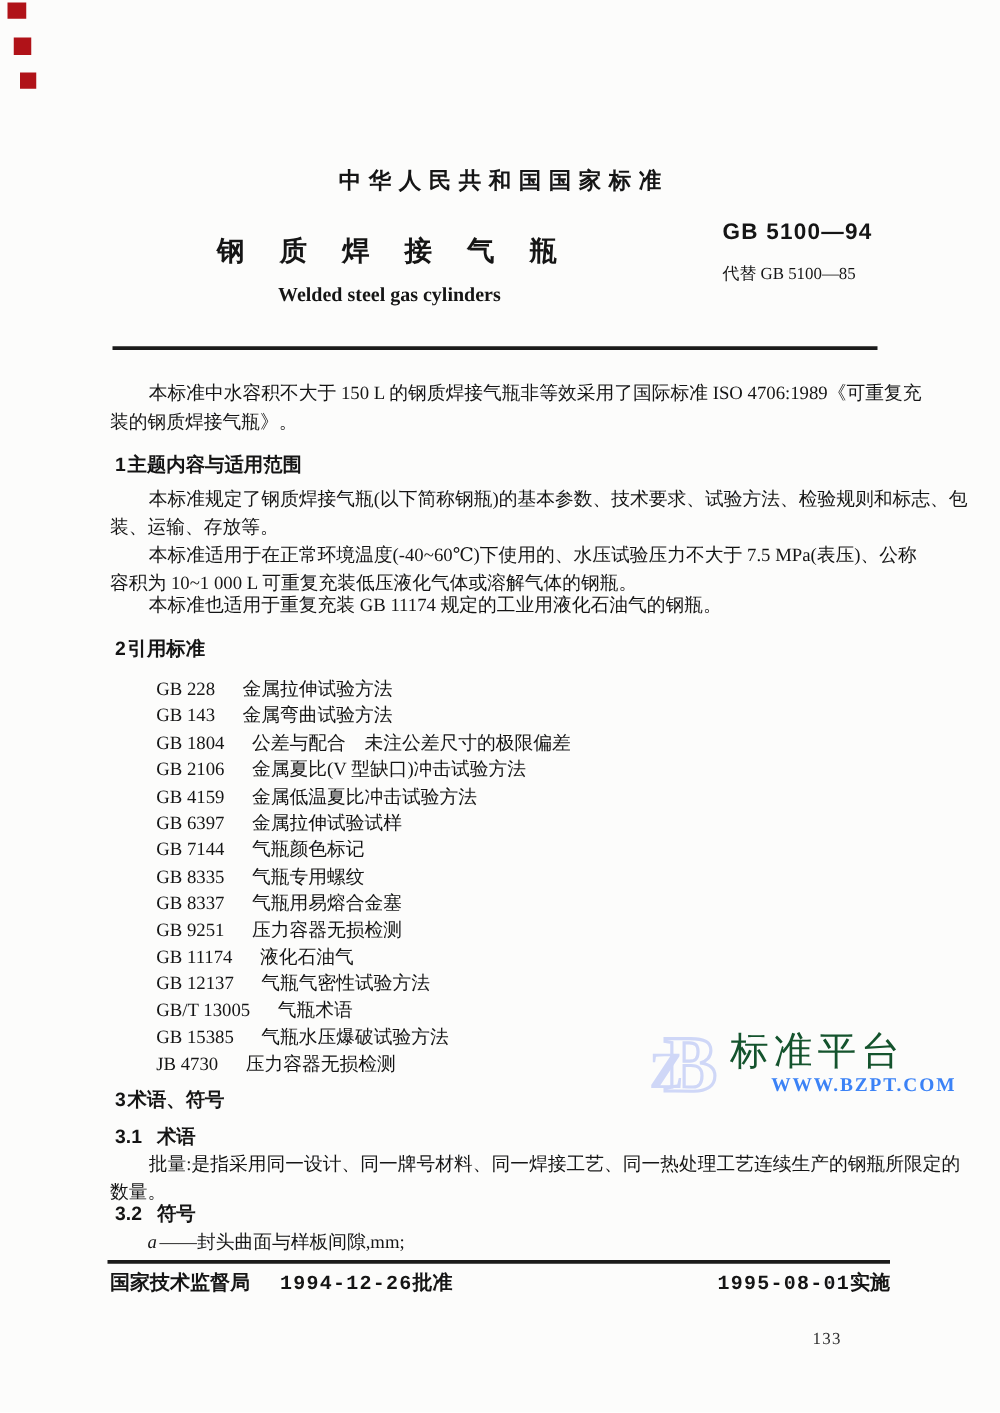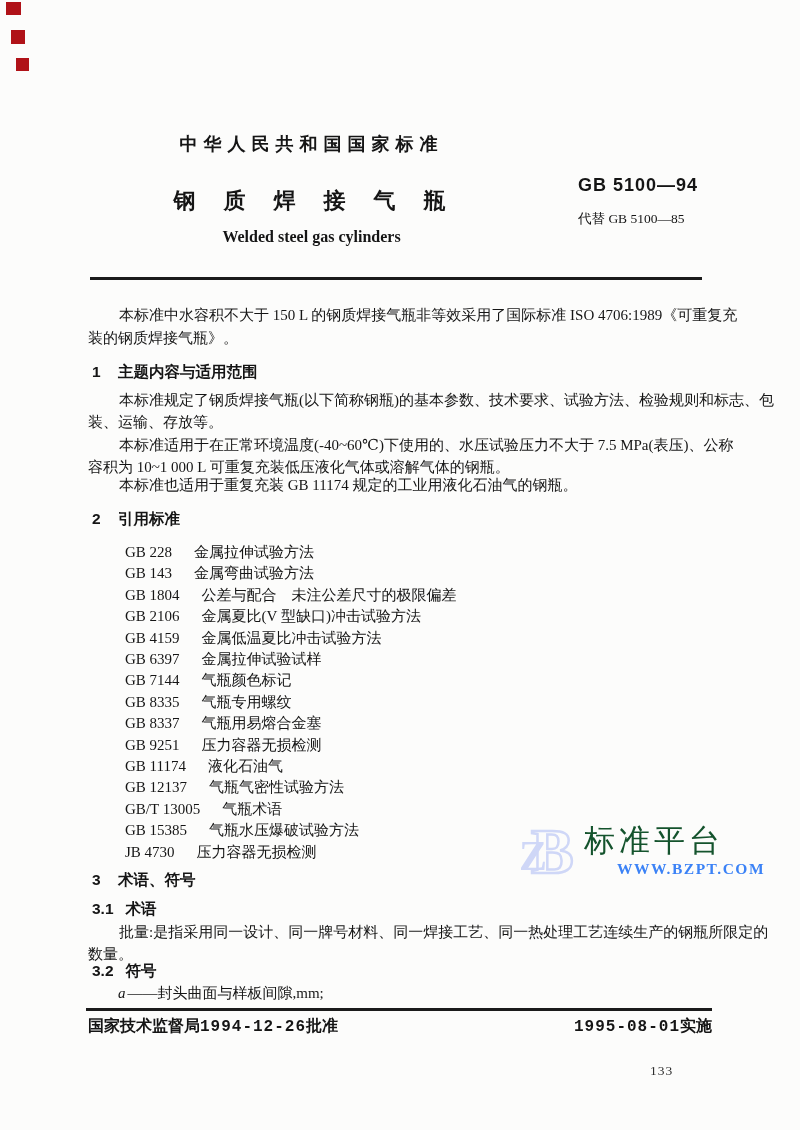--- a/index.html
+++ b/index.html
@@ -13,21 +13,21 @@
   .hei{font-family:"Liberation Sans","DejaVu Sans",sans-serif;font-weight:bold;}
   .nowrap{white-space:nowrap;}
 
   
   .stamp{position:absolute;background:#b01218;}
   .stamp1{left:6px;top:2px;width:15px;height:13px;}
   .stamp2{left:11px;top:30px;width:14px;height:14px;}
   .stamp3{left:16px;top:58px;width:13px;height:13px;}
 
   
-  .nat-line{left:88px;top:132px;width:447px;text-align:center;font-size:18px;letter-spacing:6px;}
+  .nat-line{left:88px;top:132px;width:447px;text-align:right;font-size:18px;letter-spacing:6px;}
   .title-cn{left:88px;top:186px;width:447px;text-align:center;font-size:22px;letter-spacing:28px;text-indent:24px;}
   .std-no{left:578px;top:175px;font-size:18px;letter-spacing:1px;}
   .supersedes{left:578px;top:210px;font-size:13.5px;}
   .title-en{left:88px;top:228px;width:447px;text-align:center;font-weight:bold;font-size:16px;}
 
   .rule{position:absolute;background:#1b1b1b;}
   .rule-top{left:90px;top:277px;width:612px;height:3px;}
   .rule-bottom{left:86px;top:1008px;width:626px;height:3px;}
 
   
@@ -35,39 +35,39 @@
   .ln{white-space:nowrap;}
   .ind{padding-left:31px;}
   .intro{top:304px;line-height:23px;}
   .p1{top:389px;}
   .p2{top:434px;}
   .p3{top:474px;}
   .batch{top:922px;line-height:21.5px;}
 
   .h{position:absolute;left:92px;font-family:"Liberation Sans","DejaVu Sans",sans-serif;font-weight:bold;font-size:15.5px;white-space:nowrap;}
   .h .h-no{display:inline-block;min-width:10px;}
-  .h .h-title{margin-left:16px;}
+  .h .h-title{}
   .h-sub .h-title{margin-left:12px;}
   .h1{top:362px;}
   .h2{top:509px;}
   .h3{top:870px;}
   .h31{top:899px;}
   .h32{top:961px;}
 
   .refs{position:absolute;left:125px;top:542px;}
   .ref-row{line-height:21.4px;white-space:nowrap;}
   .ref-title{margin-left:22px;}
 
   .symbol-line{position:absolute;left:118px;top:984px;white-space:nowrap;}
   .symbol-line i{font-style:italic;margin-right:2px;}
 
   
   .footer{position:absolute;left:88px;top:1016px;width:624px;display:flex;justify-content:space-between;
     font-family:"Liberation Sans","DejaVu Sans",sans-serif;font-weight:bold;font-size:16px;}
-  .dt{font-family:"Liberation Mono","DejaVu Sans Mono",monospace;font-weight:bold;letter-spacing:1px;}
+  .dt{font-family:"Liberation Mono","DejaVu Sans Mono",monospace;font-weight:bold;letter-spacing:1px;padding-left:24px;}
   .pageno{position:absolute;left:650px;top:1063px;font-size:13.5px;letter-spacing:1px;color:#2e2e2e;}
 
   
   .wm{position:absolute;z-index:0;}
   .wm-name{left:584px;top:820px;font-size:31px;letter-spacing:4px;color:#14532d;white-space:nowrap;}
   .wm-url{left:617px;top:860px;font-size:15.5px;letter-spacing:1.5px;color:#3b82f6;font-weight:bold;white-space:nowrap;}
   .content{position:relative;z-index:1;}
 </style>
 </head>
 <body>

